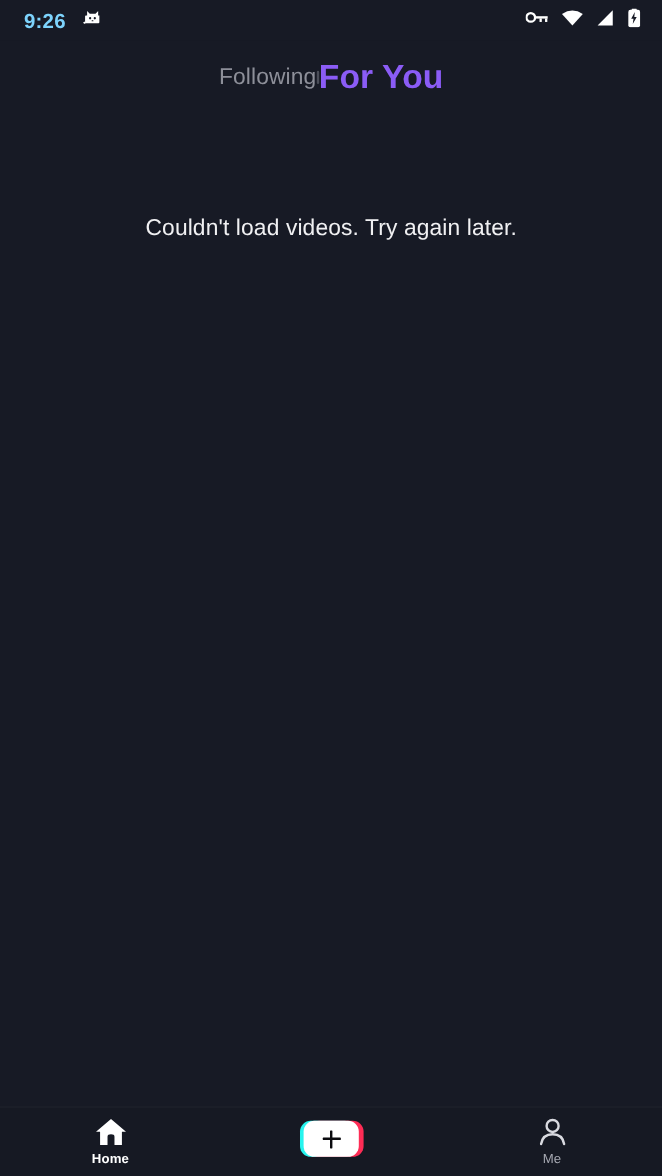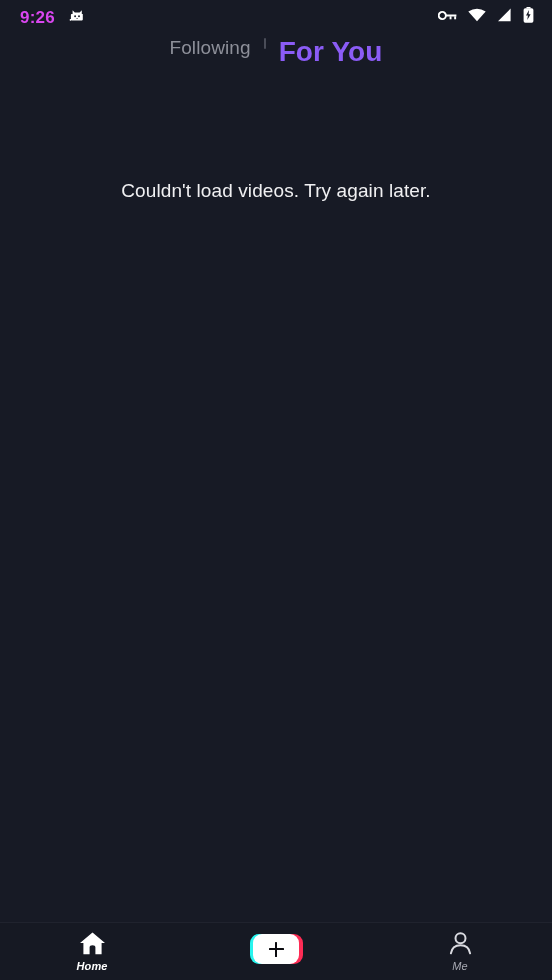--- a/index.html
+++ b/index.html
@@ -21,35 +21,35 @@
     height:34px;
     flex:0 0 34px;
     display:flex;
     align-items:center;
     justify-content:space-between;
     padding:0 18px 0 20px;
     background:#171A25;
   }
   .sb-left { display:flex; align-items:center; gap:14px; }
   .sb-time {
-    color:#d946ef;
+    color:#7dd3fc;
     font-size:17px;
     font-weight:bold;
     letter-spacing:0.2px;
     line-height:1;
   }
   .sb-right { display:flex; align-items:center; gap:11px; }
   .sb-icon { display:block; }
 
   
   .topbar {
     flex:0 0 56px;
     display:flex;
-    justify-content:center;
-    gap:13px;
+    align-items:center;
+    justify-content:center;
     padding-top:4px;
   }
   .tab {
     font-size:19px;
     line-height:1;
     letter-spacing:0.1px;
     white-space:nowrap;
   }
   .tab-inactive { color:#8d8f99; font-weight:normal; }
   .tab-active { color:#8b5cf6; font-weight:bold; font-size:28px; }
@@ -86,21 +86,20 @@
     border-top:1px solid #20232e;
   }
   .nav-item {
     flex:1 1 0;
     height:100%;
     display:flex;
     flex-direction:column;
     align-items:center;
     justify-content:center;
     gap:5px;
-    font-style:italic;
   }
   .nav-glyph {
     height:25px;
     display:flex;
     align-items:center;
     justify-content:center;
   }
   .nav-label {
     font-size:11px;
     line-height:1;

